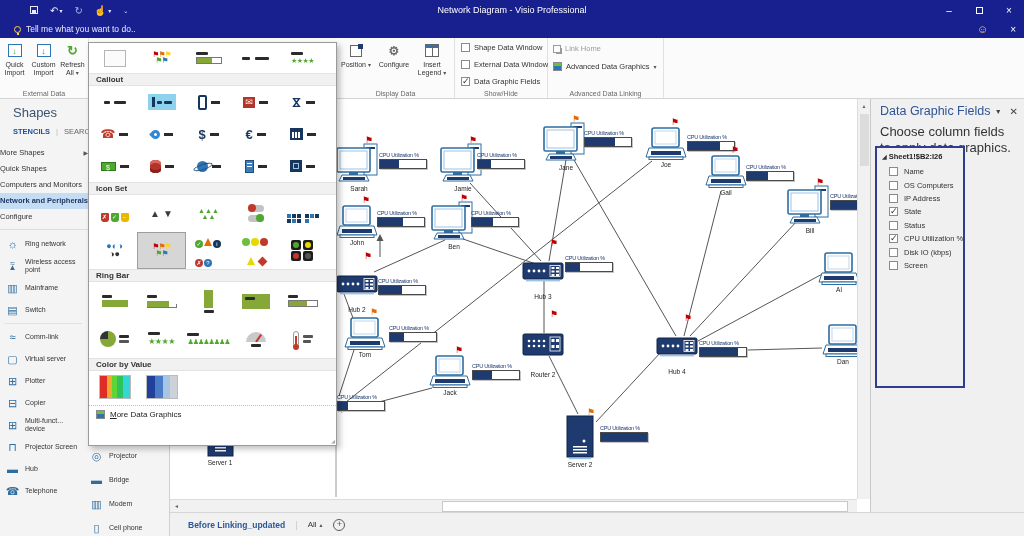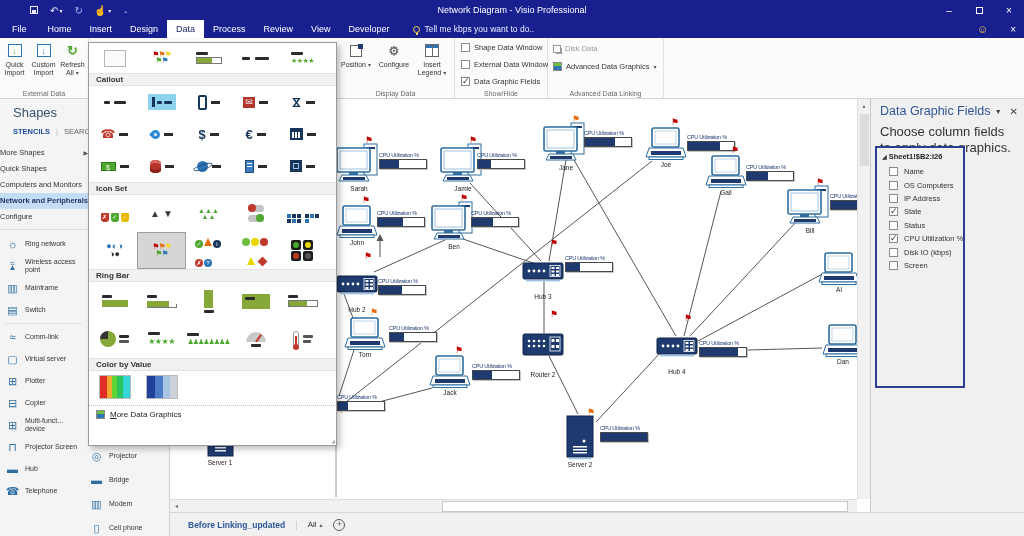--- a/index.html
+++ b/index.html
@@ -194,34 +194,23 @@
     <div class="winbtns">
       <span>–</span>
       <span class="w-restore">
           <i></i>
         </span>
       <span>×</span>
     </div>
   </div>
 
   <div id="tabbar">
-    <span id="ribbon-tabs" style="display:flex">
-        <div class="rtab file">File</div>
-        <div class="rtab">Home</div>
-        <div class="rtab">Insert</div>
-        <div class="rtab">Design</div>
-        <div class="rtab active">Data</div>
-        <div class="rtab">Process</div>
-        <div class="rtab">Review</div>
-        <div class="rtab">View</div>
-        <div class="rtab">Developer</div>
-      </span>
     <span class="tellme">
       <span class="bulb"></span>
-      <span>Tell me kbps you want to do..</span>
+      <span>Tell me what you want to do..</span>
     </span>
     <span class="tb-right">
       <span class="smiley">☺</span>
       <span class="tb-close">×</span>
     </span>
   </div>
 
   <div id="ribbon">
     <div class="grp" id="grp-external" style="left:0;width:89px">
       <div id="grp-external-btns"><div class="bigbtn" style="width: 29px;">
@@ -283,21 +272,21 @@
             <span class="cb on"></span>
             <span>Data Graphic Fields</span>
           </div>
         </div>
       <div class="grp-label">Show/Hide</div>
     </div>
     <div class="grp" id="grp-advanced" style="left:548px;width:116px">
       <div id="grp-advanced-rows">
           <div class="linkrow dis">
             <span class="lnk-ic"></span>
-            <span>Disk Data</span>
+            <span>Link Home</span>
           </div>
           <div class="linkrow">
             <span class="adg-ic"></span>
             <span>Advanced Data Graphics</span>
             <span class="dda">▾</span>
           </div>
         </div>
       <div class="grp-label">Advanced Data Linking</div>
     </div>
   </div>

